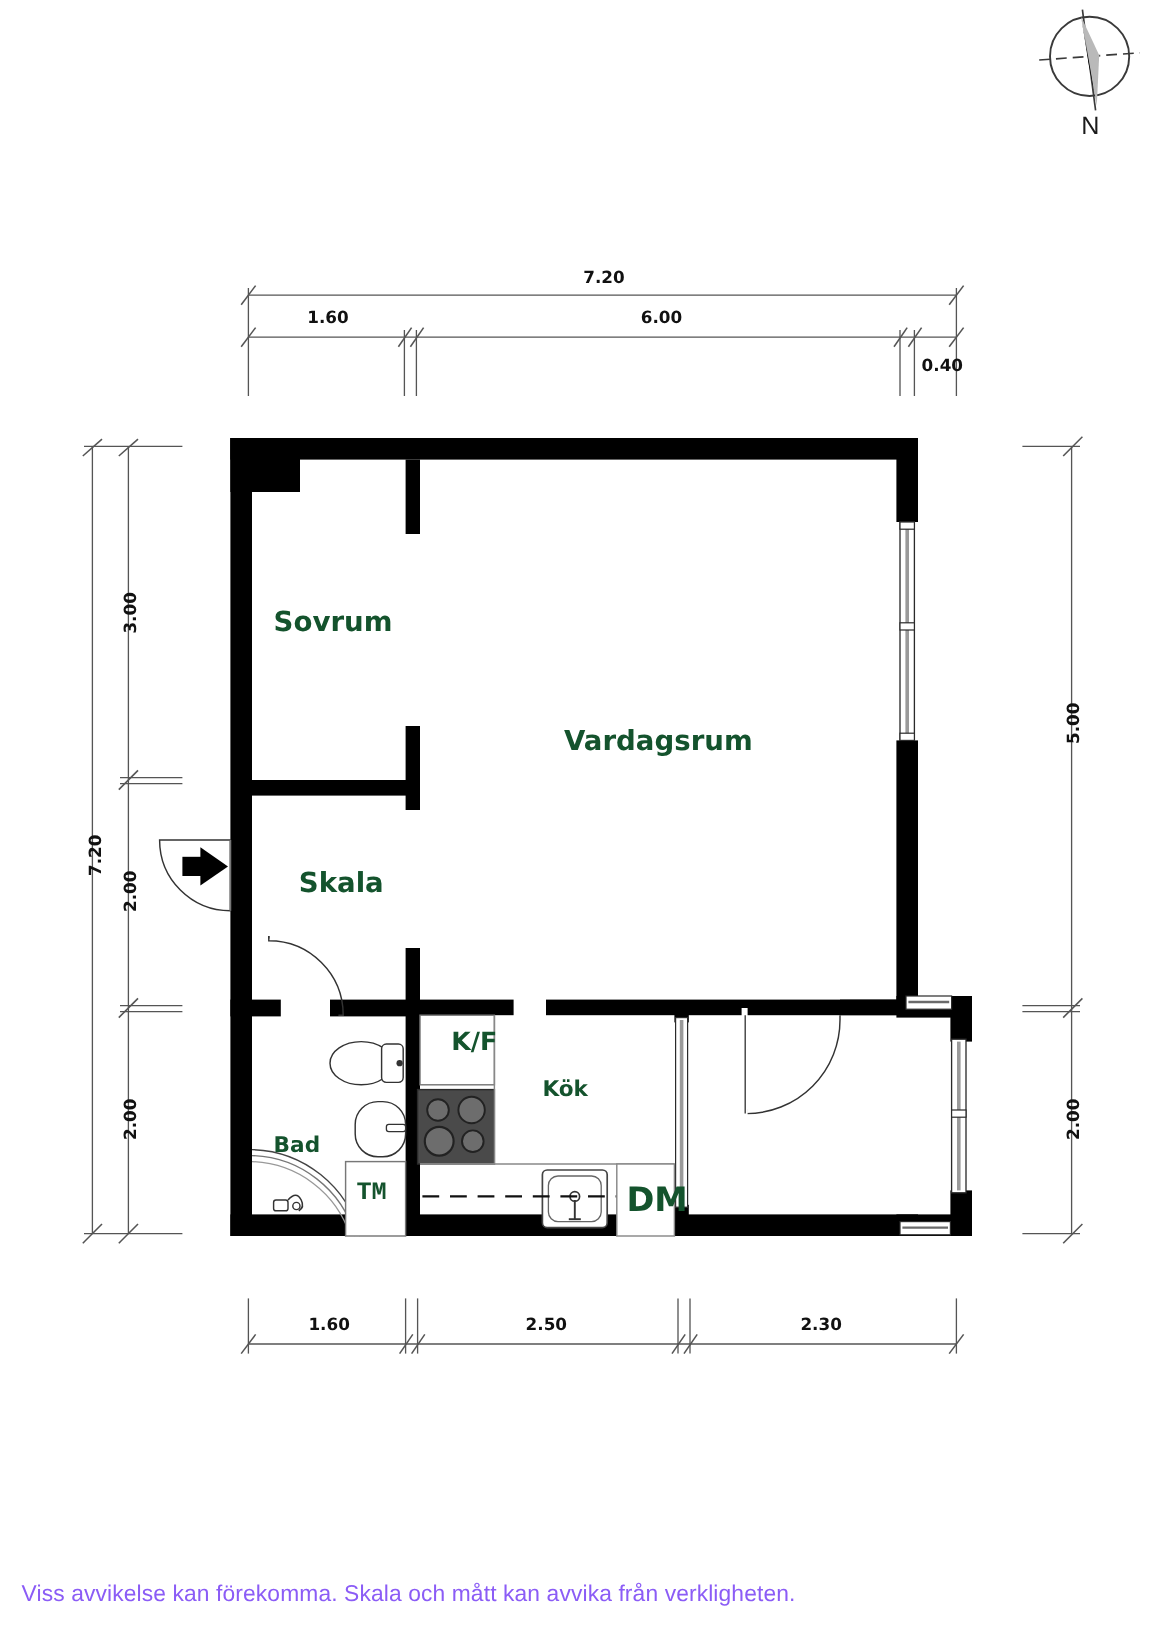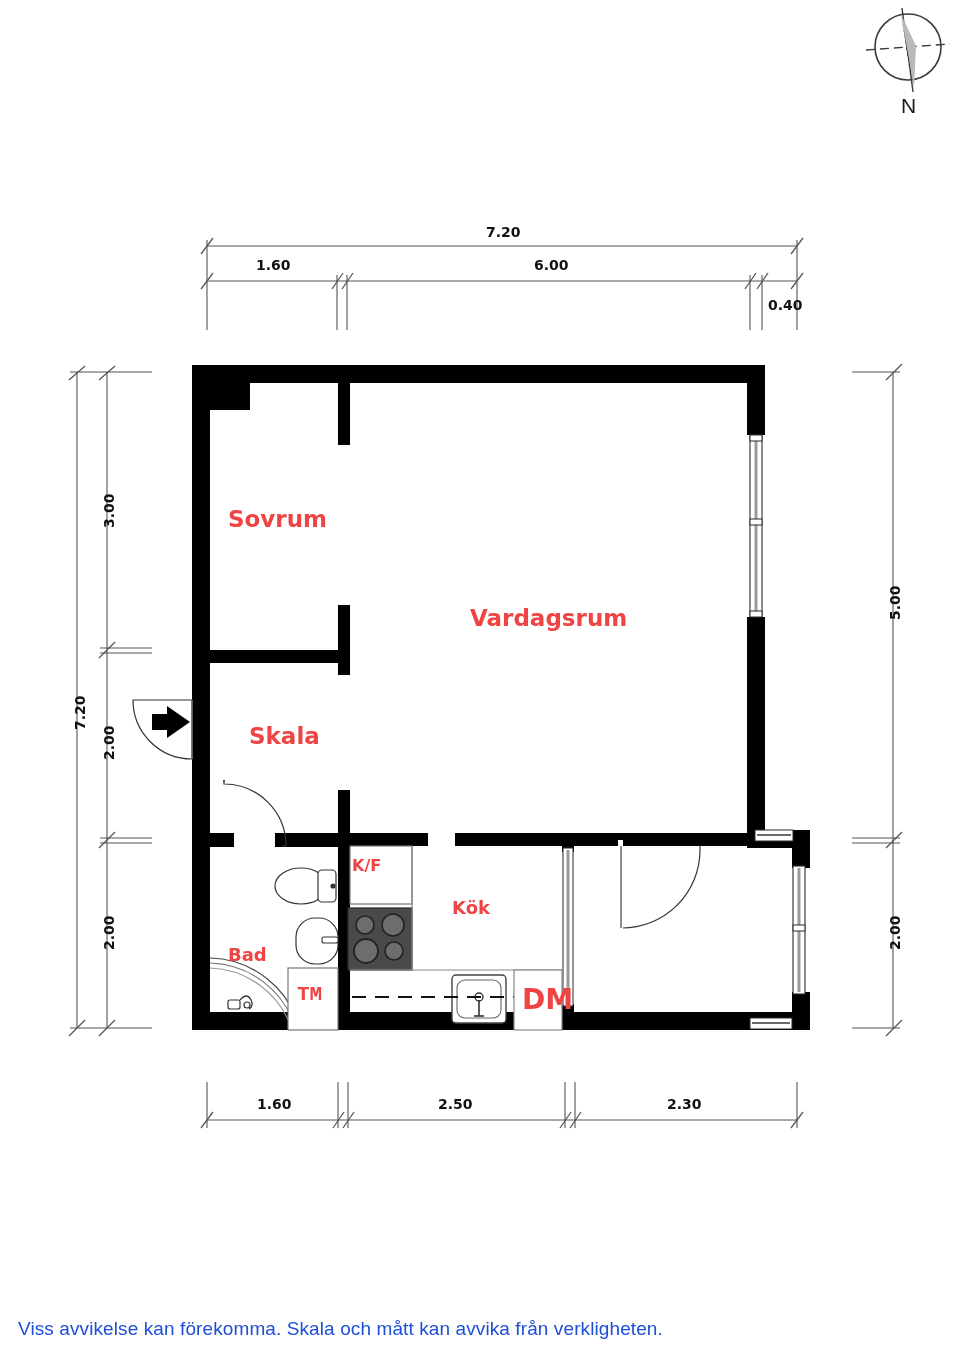--- a/index.html
+++ b/index.html
@@ -6,25 +6,25 @@
   body{
     width:960px;height:1358px;position:relative;overflow:hidden;
     font-family:"Liberation Sans", sans-serif;
     color:#000;
   }
   #plan-root{position:absolute;left:0;top:0;width:960px;height:1358px;}
   svg.layer{position:absolute;left:0;top:0;width:960px;height:1358px;}
   .disclaimer{
     position:absolute;left:18px;top:1318px;
     font-size:19px;font-family:"Liberation Sans", sans-serif;
-    color:#1d4ed8;white-space:nowrap;letter-spacing:0.1px;
+    color:#8b5cf6;white-space:nowrap;letter-spacing:0.1px;
   }
   .roomlabel{
     position:absolute;font-family:"DejaVu Sans", sans-serif;
-    font-weight:bold;color:#ef4444;white-space:nowrap;
+    font-weight:bold;color:#14532d;white-space:nowrap;
   }
   .dimlabel{
     position:absolute;font-family:"DejaVu Sans", sans-serif;
     font-weight:bold;font-size:14px;color:#111;white-space:nowrap;
   }
   .dimlabel.vert{transform-origin:0 0;}
   .compass-n{
     position:absolute;font-family:"Liberation Sans", sans-serif;
     font-size:21px;color:#1a1a1a;
   }
@@ -283,21 +283,21 @@
   </svg>
 
   <div class="roomlabel" style="left:228px;top:506px;font-size:23px;">Sovrum</div>
 
   <div class="roomlabel" style="left:470px;top:605px;font-size:23px;">Vardagsrum</div>
 
   <div class="roomlabel" style="left:249px;top:723px;font-size:23px;">Skala</div>
 
   <div class="roomlabel" style="left:228px;top:944px;font-size:18px;">Bad</div>
 
-  <div class="roomlabel" style="left:352px;top:856px;font-size:16px;">K/F</div>
+  <div class="roomlabel" style="left:352px;top:856px;font-size:21px;padding-left:24px;">K/F</div>
 
   <div class="roomlabel" style="left:452px;top:897px;font-size:18px;">Kök</div>
 
 
   <div class="roomlabel" style="left:297px;top:983px;font-size:21px;font-family:Liberation Mono, monospace;">TM</div>
 
   <div class="roomlabel" style="left:522px;top:983px;font-size:28px;">DM</div>
 
   <div class="dimlabel" style="left:486px;top:224px;">7.20</div>
   <div class="dimlabel" style="left:256px;top:257px;">1.60</div>

